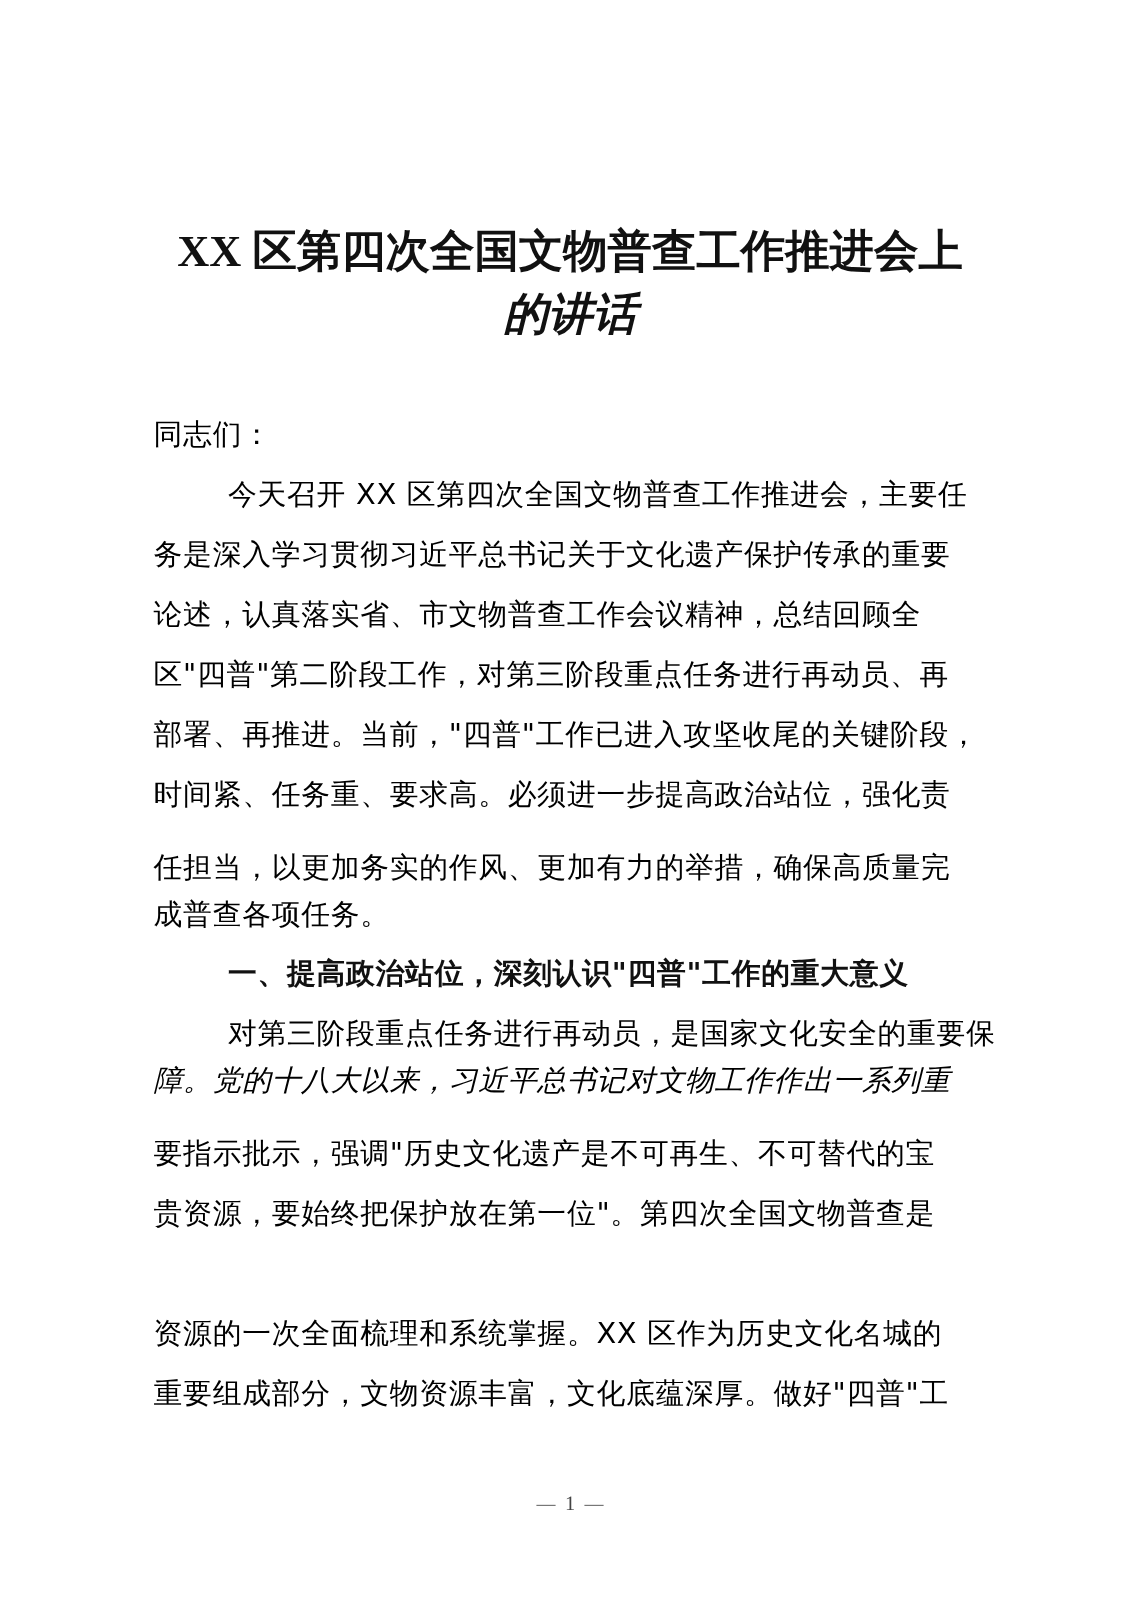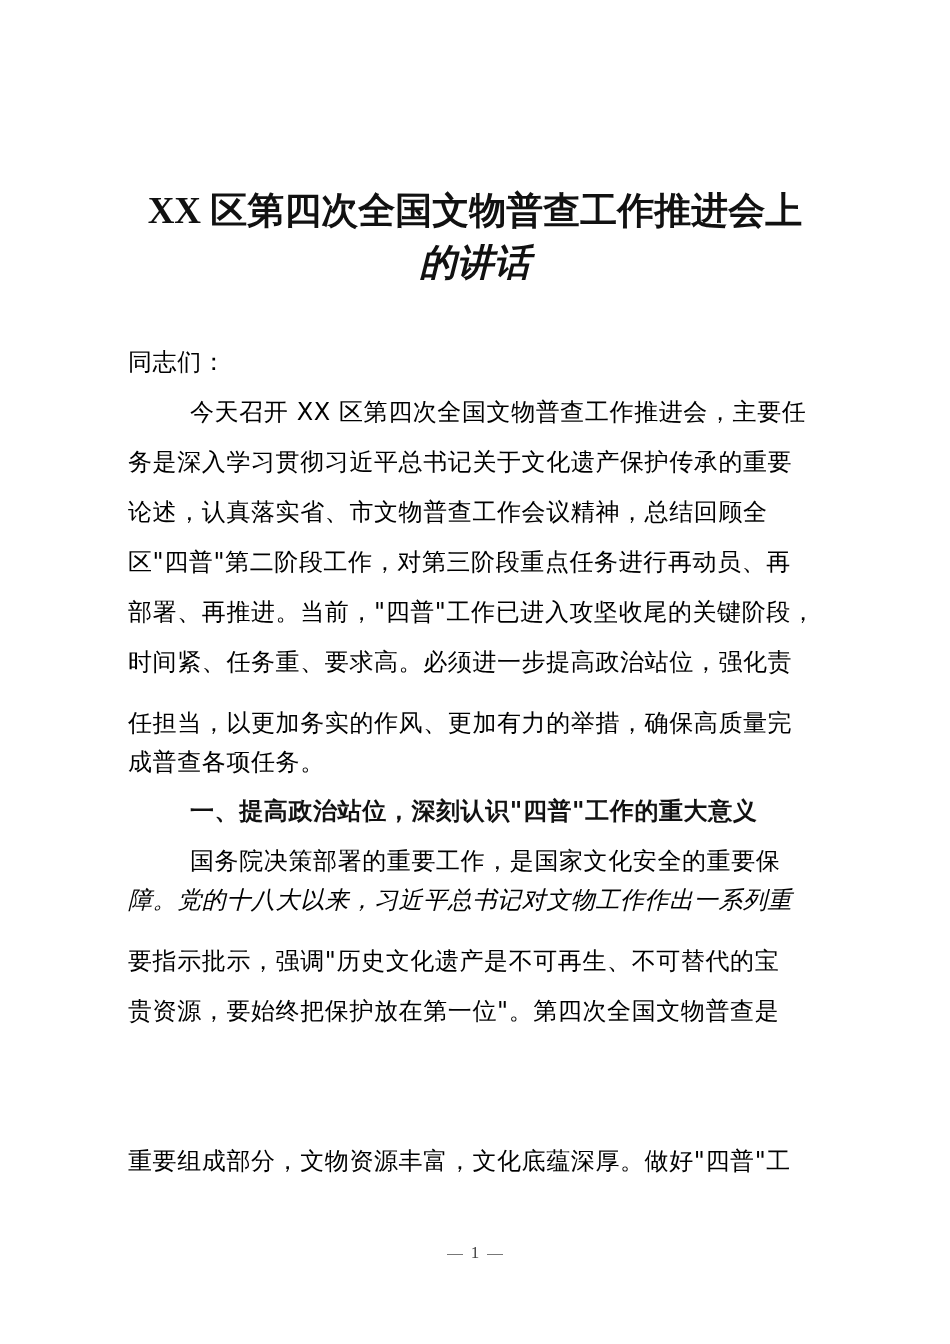--- a/index.html
+++ b/index.html
@@ -32,23 +32,24 @@
   <div class="line" style="top:447px;text-align:center;">务是深入学习贯彻习近平总书记关于文化遗产保护传承的重要</div>
   <div class="line" style="top:497px;">论述，认真落实省、市文物普查工作会议精神，总结回顾全</div>
   <div class="line" style="top:547px;">区"四普"第二阶段工作，对第三阶段重点任务进行再动员、再</div>
   <div class="line" style="top:597px;">部署、再推进。当前，"四普"工作已进入攻坚收尾的关键阶段，</div>
   <div class="line" style="top:647px;text-align:right;">时间紧、任务重、要求高。必须进一步提高政治站位，强化责</div>
   <div class="line" style="top:697px;margin-top:11px;">任担当，以更加务实的作风、更加有力的举措，确保高质量完</div>
   <div class="line" style="top:747px;">成普查各项任务。</div>
 
   <div class="line indent heading" style="top:796px;">一、提高政治站位，深刻认识"四普"工作的重大意义</div>
 
-  <div class="line indent" style="top:846px;">国务院决策部署的重要工作，是国家文化安全的重要保</div>
+  <div class="line indent" style="top:846px;">对第三阶段重点任务进行再动员，是国家文化安全的重要保</div>
   <div class="line" style="top:885px;font-style:italic;">障。党的十八大以来，习近平总书记对文物工作作出一系列重</div>
   <div class="line" style="top:946px;">要指示批示，强调"历史文化遗产是不可再生、不可替代的宝</div>
   <div class="line" style="top:996px;">贵资源，要始终把保护放在第一位"。第四次全国文物普查是</div>
+  <div class="line" style="top:1096px;">资源的一次全面梳理和系统掌握。XX 区作为历史文化名城的</div>
   <div class="line" style="top:1146px;">重要组成部分，文物资源丰富，文化底蕴深厚。做好"四普"工</div>
 
   <div class="footer">
     <span class="dash"></span><span>1</span><span class="dash"></span>
   </div>
 
 </div>
 
 </body></html>

